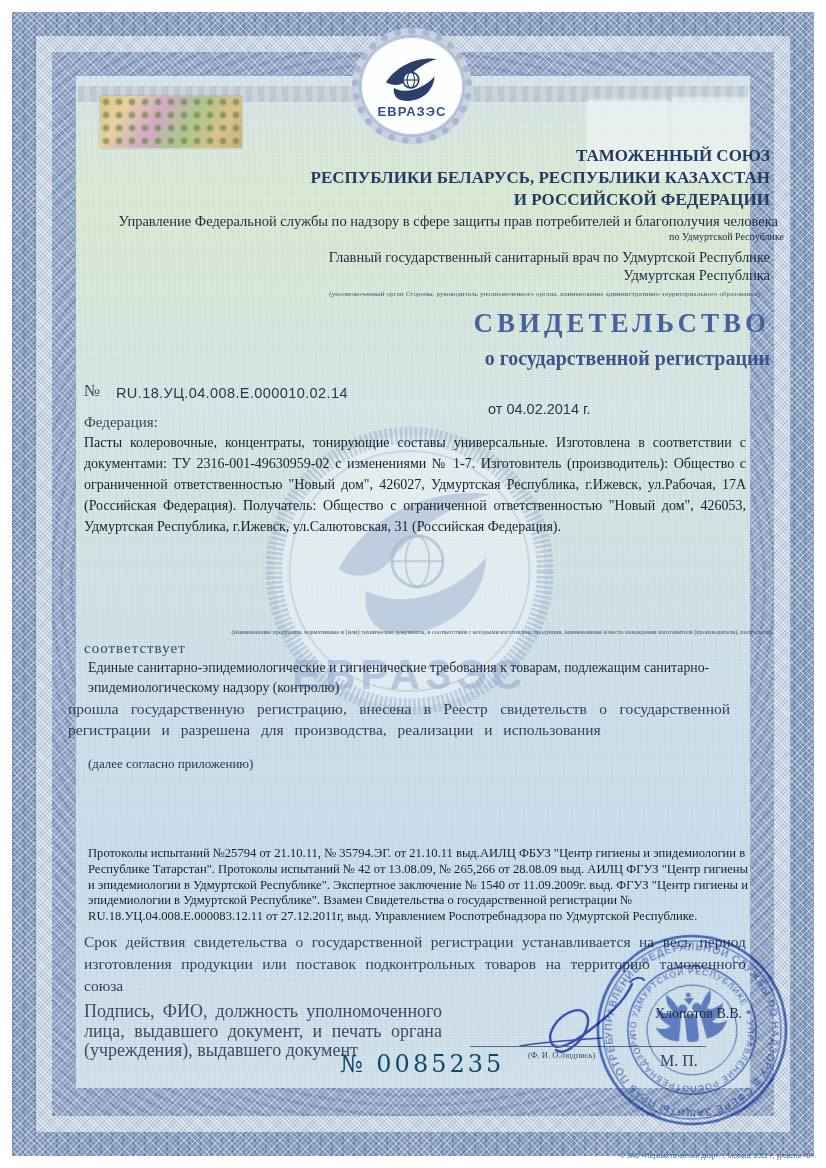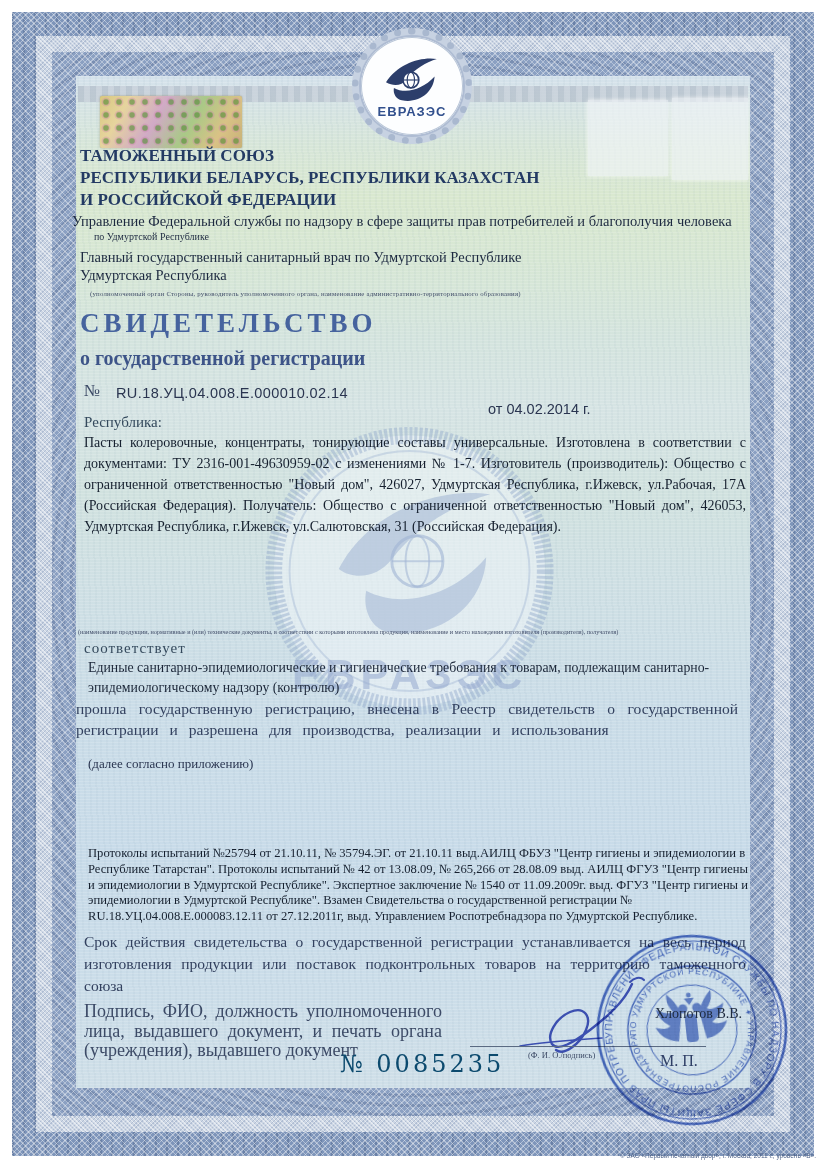--- a/index.html
+++ b/index.html
@@ -25,21 +25,21 @@
   .paper{position:absolute;inset:76px 76px 80px 76px;
     background:linear-gradient(180deg,
       #d5e2ec 0%, #d7e6d8 7%, #d9e8cf 12%, #d7e7d4 18%, #d4e4de 26%,
       #d6e4e4 33%, #d1e2df 41%, #cfe0e4 50%, #cbdde8 62%, #c8dbe9 77%,
       #cbdde9 90%, #cfdfe8 100%);}
   .paper::after{content:"";position:absolute;inset:0;pointer-events:none;
     background-image:repeating-linear-gradient(0deg, rgba(255,255,255,.14) 0 1px, transparent 1px 3px),
       repeating-linear-gradient(88deg, rgba(120,150,170,.06) 0 2px, transparent 2px 6px);}
   
   .t{position:absolute;color:#1d2940;}
-  .center{text-align:left;}
+  .center{text-align:right;margin-left:24px;}
   
   .top-strip{position:absolute;left:78px;right:78px;top:86px;height:16px;opacity:.75;
     background:repeating-linear-gradient(90deg,#b4bfcb 0 6px,#c7cfd9 6px 12px);}
   
   .holo{position:absolute;left:100px;top:96px;width:142px;height:52px;border-radius:2px;
     background:linear-gradient(120deg,#d8c87e 0%,#e6d49e 18%,#d1aac6 40%,#a9c987 62%,#d9c286 82%,#c8b277 100%);
     background-color:#cdb97e;box-shadow:0 0 2px rgba(120,110,60,.6);}
   .holo::before{content:"";position:absolute;inset:0;
     background-image:radial-gradient(circle at 6px 6px, rgba(90,140,60,.65) 2.2px, rgba(200,120,170,.35) 3.5px, transparent 5px);
     background-size:13px 13px;}
@@ -126,29 +126,29 @@
 
   <div class="t center cap" style="left:90px;width:646px;top:290px;">(уполномоченный орган Стороны, руководитель уполномоченного органа, наименование административно-территориального образования)</div>
 
   <div class="t center" style="left:80px;width:666px;top:347px;font-size:20px;font-weight:bold;color:#3d5488;">о государственной регистрации</div>
   <div class="t center" style="left:80px;width:666px;top:308px;font-size:27px;font-weight:bold;letter-spacing:4px;color:#46639e;">СВИДЕТЕЛЬСТВО</div>
 
   <div class="t" style="left:84px;top:381px;font-size:17px;color:#3c4a66;">№</div>
   <div class="t" style="left:116px;top:385px;font-size:14.5px;font-family:'Liberation Sans',sans-serif;letter-spacing:.4px;color:#2a3550;text-align:right;">RU.18.УЦ.04.008.Е.000010.02.14</div>
   <div class="t" style="left:488px;top:385px;font-size:14.5px;font-family:'Liberation Sans',sans-serif;color:#2a3550;margin-top:16px;">от 04.02.2014 г.</div>
 
-  <div class="t" style="left:84px;top:414px;font-size:15px;color:#34495c;">Республика:</div>
+  <div class="t" style="left:84px;top:414px;font-size:15px;color:#34495c;">Федерация:</div>
   <div class="t justify" style="left:84px;top:432px;width:662px;font-size:14px;line-height:21px;color:#16202f;">Пасты колеровочные, концентраты, тонирующие составы универсальные. Изготовлена в соответствии с документами: ТУ 2316-001-49630959-02 с изменениями № 1-7. Изготовитель (производитель): Общество с ограниченной ответственностью "Новый дом", 426027, Удмуртская Республика, г.Ижевск, ул.Рабочая, 17А (Российская Федерация).  Получатель: Общество с ограниченной ответственностью "Новый дом", 426053, Удмуртская Республика, г.Ижевск, ул.Салютовская, 31 (Российская Федерация).</div>
 
   <div class="t center" style="left:78px;width:670px;top:628px;font-size:6.2px;color:#44506b;">(наименование продукции, нормативные и (или) технические документы, в соответствии с которыми изготовлена продукция, наименование и место нахождения изготовителя (производителя), получателя)</div>
 
   <div class="t" style="left:84px;top:640px;font-size:15px;letter-spacing:1px;color:#34495c;">соответствует</div>
   <div class="t" style="left:88px;top:658px;width:652px;font-size:13.8px;line-height:19.5px;color:#1b2638;">Единые санитарно-эпидемиологические и гигиенические требования к товарам, подлежащим санитарно-эпидемиологическому надзору (контролю)</div>
 
-  <div class="t justify" style="left:76px;top:698px;width:662px;font-size:15.5px;line-height:21px;word-spacing:7px;color:#33415f;">прошла государственную регистрацию, внесена в Реестр свидетельств о государственной регистрации и разрешена для производства, реализации и использования</div>
+  <div class="t justify" style="left:68px;top:698px;width:662px;font-size:15.5px;line-height:21px;word-spacing:7px;color:#33415f;">прошла государственную регистрацию, внесена в Реестр свидетельств о государственной регистрации и разрешена для производства, реализации и использования</div>
   <div class="t" style="left:88px;top:756px;font-size:13px;color:#2a3550;">(далее согласно приложению)</div>
 
 
   <div class="t" style="left:88px;top:846px;width:666px;font-size:12.6px;line-height:15.8px;color:#16202f;">Протоколы испытаний №25794 от 21.10.11, № 35794.ЭГ. от 21.10.11 выд.АИЛЦ ФБУЗ "Центр гигиены и эпидемиологии в Республике Татарстан". Протоколы испытаний № 42 от 13.08.09, № 265,266 от 28.08.09 выд. АИЛЦ ФГУЗ "Центр гигиены и эпидемиологии в Удмуртской Республике". Экспертное заключение № 1540 от 11.09.2009г. выд. ФГУЗ "Центр гигиены и эпидемиологии в Удмуртской Республике". Взамен Свидетельства о государственной регистрации № RU.18.УЦ.04.008.Е.000083.12.11 от 27.12.2011г, выд. Управлением Роспотребнадзора по Удмуртской Республике.</div>
 
   <div class="t justify" style="left:84px;top:931px;width:662px;font-size:15.5px;line-height:22px;word-spacing:3px;color:#33415f;">Срок действия свидетельства о государственной регистрации устанавливается на весь период изготовления продукции или поставок подконтрольных товаров на территорию таможенного союза</div>
 
   <div class="t justify" style="left:84px;top:1002px;width:358px;font-size:18px;line-height:19.5px;color:#3c4a66;">Подпись, ФИО, должность уполномоченного лица, выдавшего документ, и печать органа (учреждения), выдавшего документ</div>
 
   <svg style="position:absolute;left:512px;top:972px;" width="170" height="96" viewBox="0 0 170 96">

